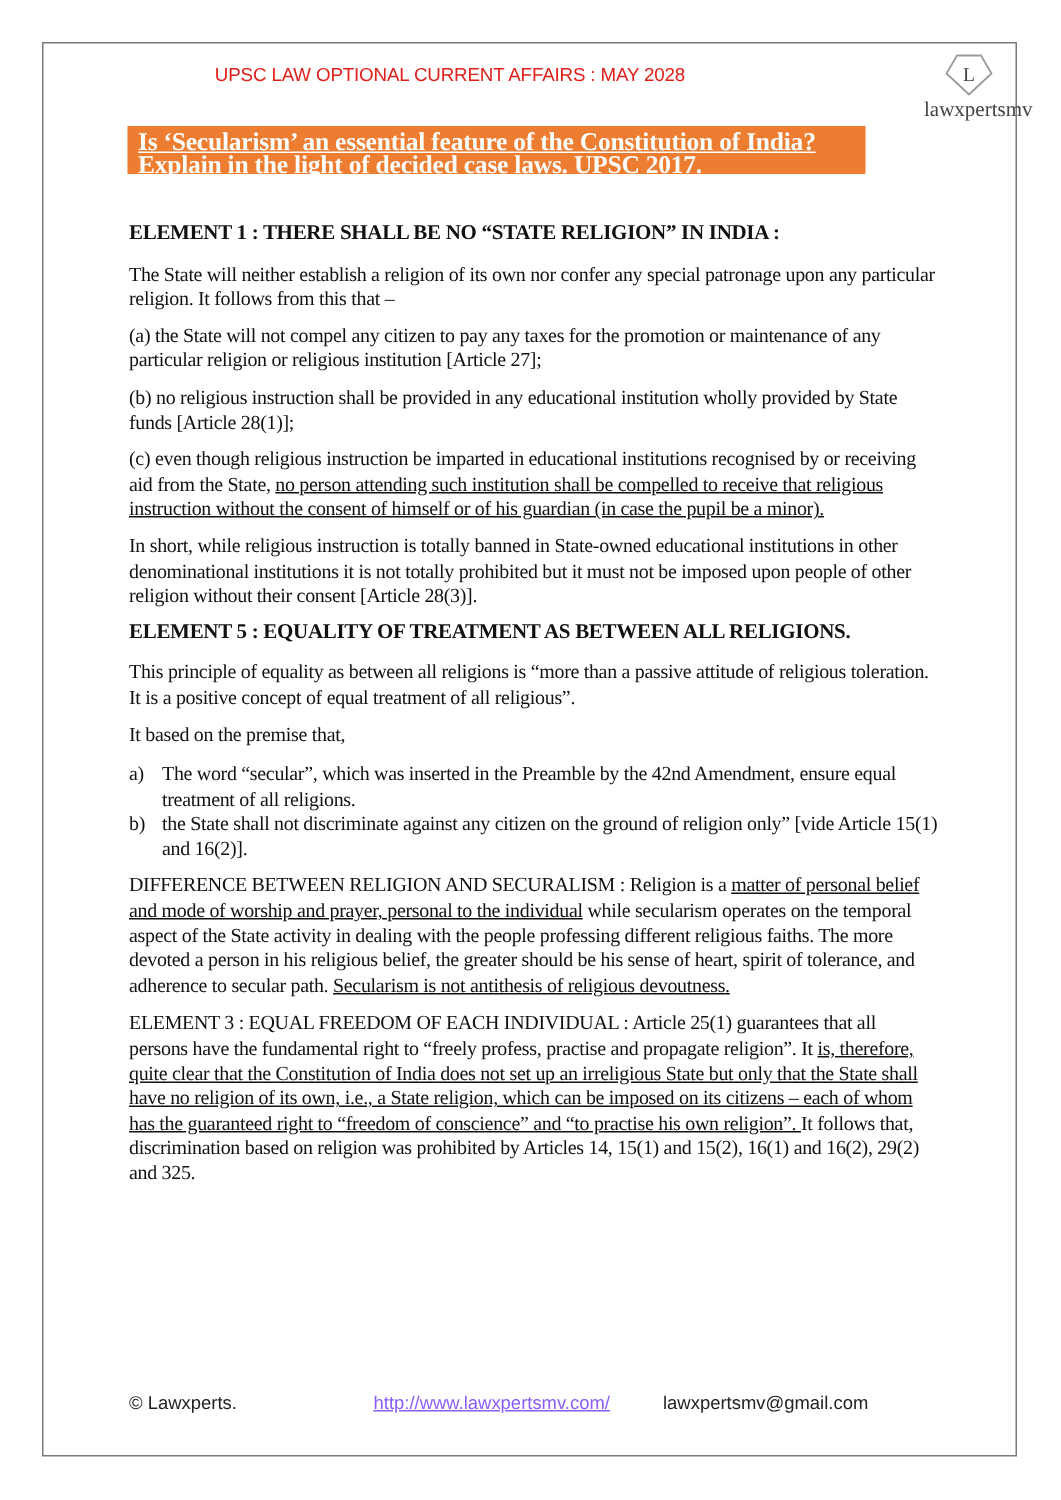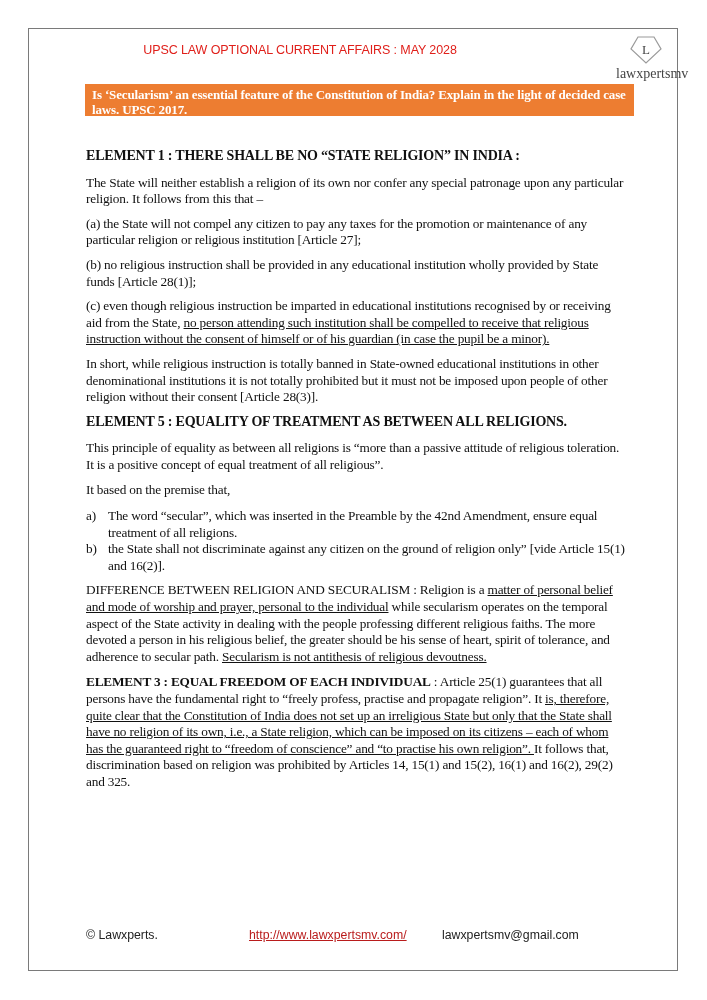--- a/index.html
+++ b/index.html
@@ -12,46 +12,47 @@
     position: absolute; left: 0; top: 43px; width: 600px; text-align: center;
     font-family: "Liberation Sans", sans-serif; font-size: 12.5px; color: #e0201b;
     letter-spacing: -0.1px;
   }
   .logo { position: absolute; left: 616px; top: 35px; width: 60px; text-align: center; }
   .logo svg { display: block; margin: 0 auto; }
   .logo-text {
     font-family: "Liberation Serif", serif; font-size: 14px; color: #444; margin-top: 1px;
   }
   .question-box {
-    position: absolute; left: 85px; top: 84px; width: 549px; height: 32px;
+    position: absolute; left: 85px; top: 84px; width: 492px; height: 32px;
     background: #ed7d31; color: #ffffff; box-sizing: border-box; padding: 3px 6px 0 7px;
-    font-family: "Liberation Serif", serif; font-weight: bold; font-size: 13px; line-height: 15px;
+    font-family: "Liberation Serif", serif; font-weight: bold; font-size: 17px; line-height: 15px;
     letter-spacing: -0.15px;
+    text-decoration: underline;
   }
   .content {
     position: absolute; left: 86px; top: 148px; width: 540px;
     font-family: "Liberation Serif", serif; font-size: 13.3px; line-height: 16.6px; color: #111;
     letter-spacing: -0.2px;
   }
   .content p { margin: 0 0 8px 0; }
   .content h2 {
     margin: 0 0 10px 0; font-size: 14px; font-weight: bold; line-height: 16.6px;
   }
   .u { text-decoration: underline; }
-  .b { font-weight: bold; }
+  .b { font-weight: normal; }
   .list { margin: 0 0 8px 0; padding: 0; list-style: none; }
   .list li { display: flex; }
   .list .mk { width: 22px; flex: none; }
   .footer {
     position: absolute; top: 928px; left: 0; width: 707px;
     font-family: "Liberation Sans", sans-serif; font-size: 12.3px; color: #222;
   }
   .footer span { position: absolute; white-space: nowrap; }
   .f-copy { left: 86px; }
-  .f-link { left: 249px; color: #b91c1c; text-decoration: underline; }
+  .f-link { left: 249px; color: #8b5cf6; text-decoration: underline; }
   .f-mail { left: 442px; }
 </style>
 </head>
 <body>
 
 <div class="page-border"></div>
 
 <div class="header-title">UPSC LAW OPTIONAL CURRENT AFFAIRS : MAY 2028</div>
 
 <div class="logo">

